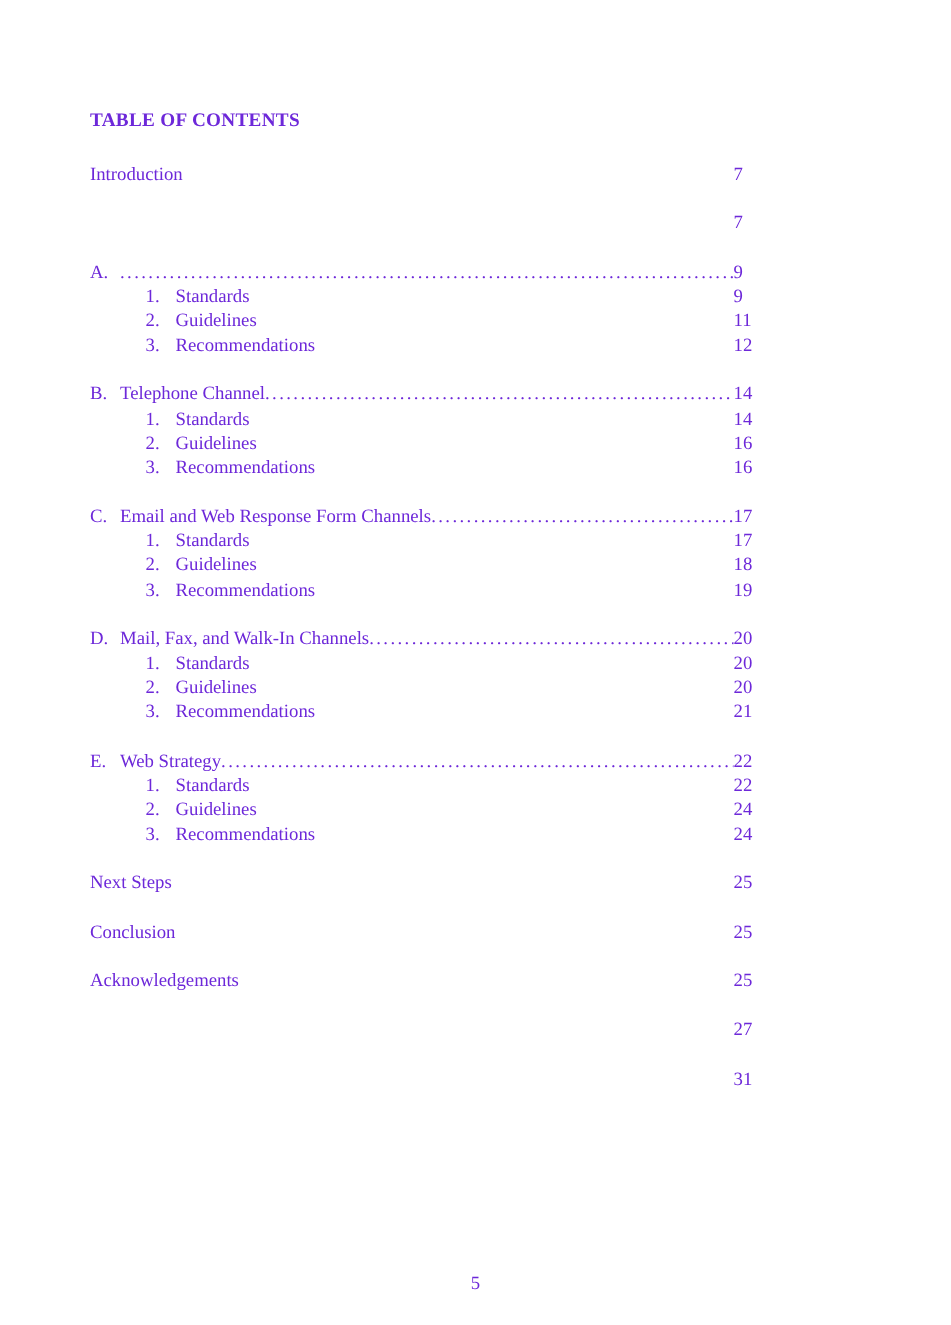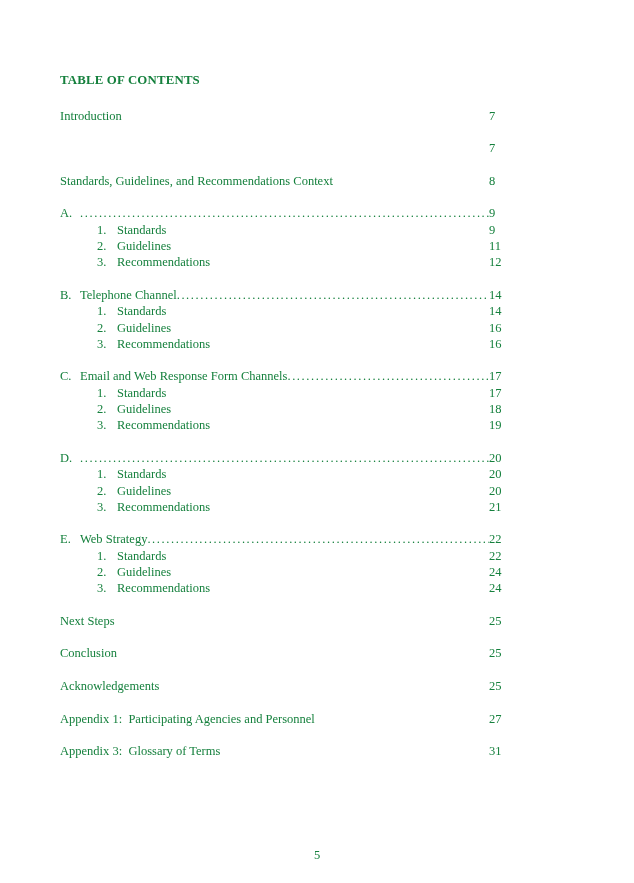--- a/index.html
+++ b/index.html
@@ -5,21 +5,21 @@
   html, body {
     margin: 0;
     padding: 0;
     background: #ffffff;
   }
   .page {
     position: relative;
     width: 510px;
     height: 883px;
     background: #ffffff;
-    color: #15803d;
+    color: #6d28d9;
     font-family: "Liberation Serif", "DejaVu Serif", serif;
     font-size: 12.5px;
     overflow: hidden;
   }
   .content {
     position: absolute;
     left: 60px;
     top: 72px;
     width: 514px;
   }
@@ -87,26 +87,20 @@
 
     <span class="label">Introduction</span>
     <span class="leader"></span>
     <span class="pagenum">7</span>
   </div>
         <div class="row main">
 
     <span class="leader"></span>
     <span class="pagenum">7</span>
   </div>
-        <div class="row main">
-
-    <span class="label">Standards, Guidelines, and Recommendations Context</span>
-    <span class="leader"></span>
-    <span class="pagenum">8</span>
-  </div>
         <div class="row letter">
     <span class="prefix">A.</span>
     <span class="leader">......................................................................................................................................................</span>
     <span class="pagenum">9</span>
   </div>
         <div class="row sub">
     <span class="prefix">1.</span>
     <span class="label">Standards</span>
     <span class="leader"></span>
     <span class="pagenum">9</span>
@@ -166,20 +160,21 @@
     <span class="pagenum">18</span>
   </div>
         <div class="row sub">
     <span class="prefix">3.</span>
     <span class="label">Recommendations</span>
     <span class="leader"></span>
     <span class="pagenum">19</span>
   </div>
         <div class="row letter">
     <span class="prefix">D.</span>
+    <span class="label">Mail, Fax, and Walk-In Channels</span>
     <span class="leader">......................................................................................................................................................</span>
     <span class="pagenum">20</span>
   </div>
         <div class="row sub">
     <span class="prefix">1.</span>
     <span class="label">Standards</span>
     <span class="leader"></span>
     <span class="pagenum">20</span>
   </div>
         <div class="row sub">
@@ -231,26 +226,24 @@
     <span class="pagenum">25</span>
   </div>
         <div class="row main">
 
     <span class="label">Acknowledgements</span>
     <span class="leader"></span>
     <span class="pagenum">25</span>
   </div>
         <div class="row main">
 
-    <span class="label">Appendix 1:  Participating Agencies and Personnel</span>
     <span class="leader"></span>
     <span class="pagenum">27</span>
   </div>
         <div class="row main">
 
-    <span class="label">Appendix 3:  Glossary of Terms</span>
     <span class="leader"></span>
     <span class="pagenum">31</span>
   </div>
       </div>
   </div>
   <div class="footer">5</div>
 </div>
 
 </body></html>

